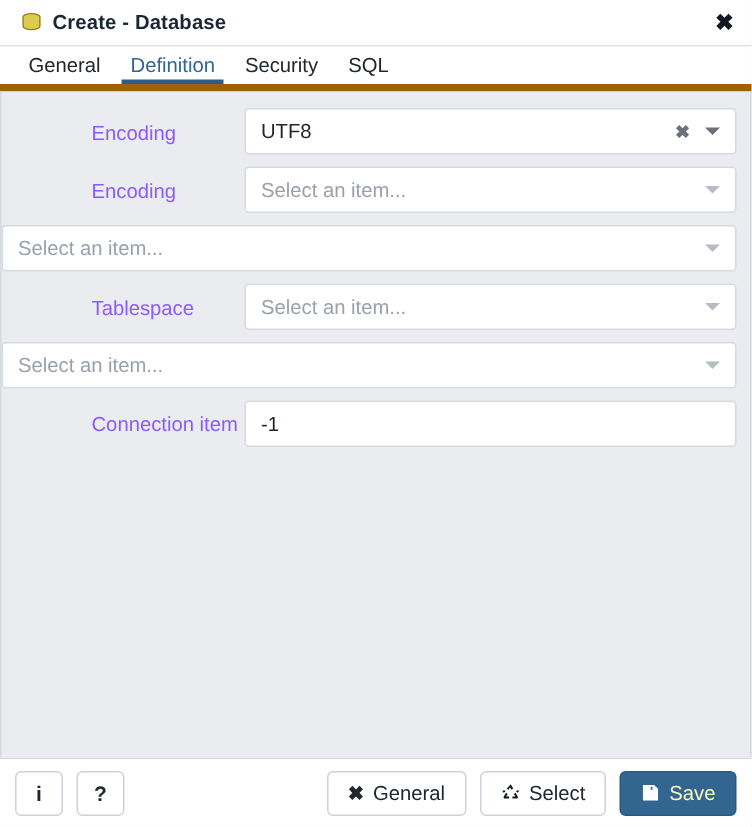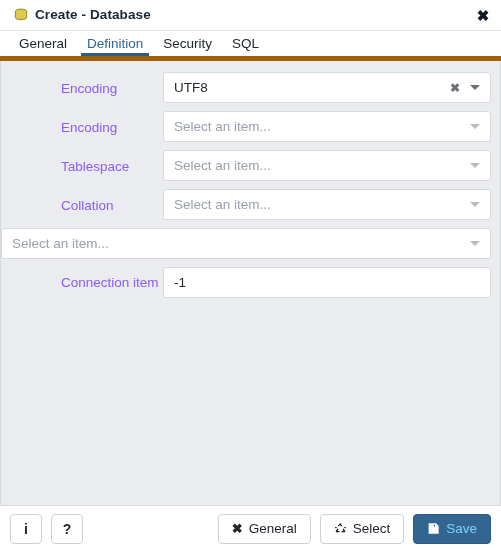--- a/index.html
+++ b/index.html
@@ -242,21 +242,21 @@
   }
   .btn.icon-only {
     width: 32px;
     padding: 0;
     font-weight: bold;
     font-size: 14px;
   }
   .btn.primary {
     background: #326690;
     border-color: #2b5a80;
-    color: #7dd3fc;
+    color: #fef9c3;
   }
   .btn-glyph {
     display: inline-flex;
     align-items: center;
     justify-content: center;
     flex: 0 0 auto;
   }
   .btn-glyph svg { display: block; }
   .btn-x {
     font-size: 13px;
@@ -317,33 +317,32 @@
         <div class="input-box select plain">
           <span class="input-value placeholder">Select an item...</span>
           <span class="sel-caret">
               <i class="caret-glyph"></i>
             </span>
         </div>
       </div>
     </div>
 
     <div class="field-row">
-      <div class="field-label">Tablespace</div>
       <div class="field-control">
         <div class="input-box select plain">
           <span class="input-value placeholder">Select an item...</span>
           <span class="sel-caret">
               <i class="caret-glyph"></i>
             </span>
         </div>
       </div>
     </div>
 
     <div class="field-row">
-      <div class="field-label">Collation</div>
+      <div class="field-label">Tablespace</div>
       <div class="field-control">
         <div class="input-box select plain">
           <span class="input-value placeholder">Select an item...</span>
           <span class="sel-caret">
               <i class="caret-glyph"></i>
             </span>
         </div>
       </div>
     </div>
 

